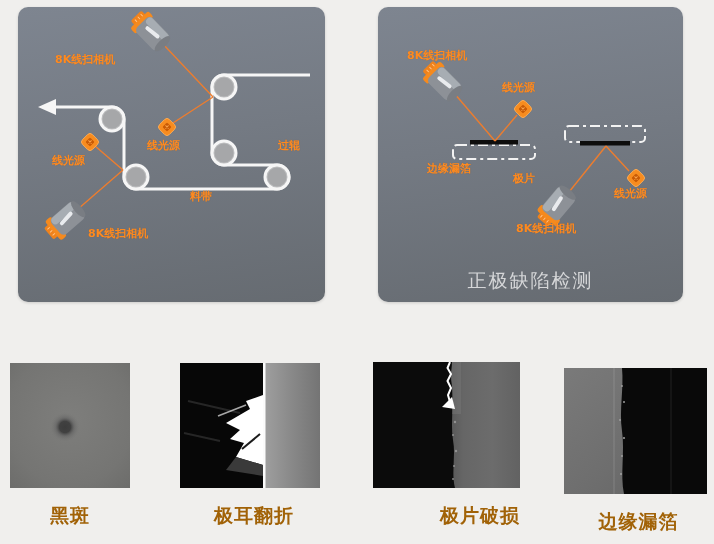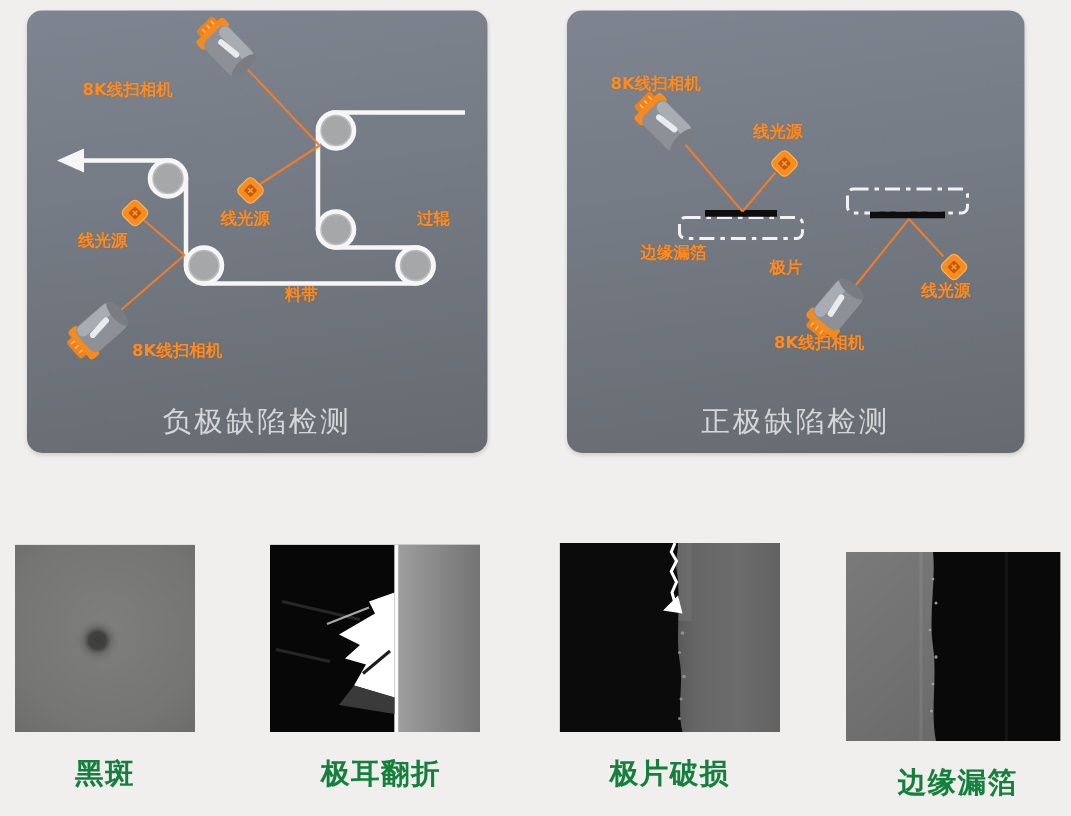--- a/index.html
+++ b/index.html
@@ -9,21 +9,21 @@
          box-shadow:0 1px 3px rgba(0,0,0,0.15);}
   .panel-left{left:18px;width:307px;}
   .panel-right{left:378px;width:305px;}
   .panel svg.diagram{position:absolute;left:0;top:0;}
   .plabel{position:absolute;color:#FF8A1E;font-weight:700;font-size:11px;line-height:1.05;
           white-space:nowrap;text-shadow:0 0 1px rgba(140,60,0,0.25);}
   .ptitle{position:absolute;left:0;right:0;top:261px;text-align:center;color:#d5d6d8;
           font-size:19px;letter-spacing:2px;font-weight:400;}
   .fig{position:absolute;}
   .fig .img{position:relative;width:100%;height:125px;overflow:hidden;}
-  .fig .cap{position:absolute;left:0;right:0;top:140px;text-align:center;color:#15803d;
+  .fig .cap{position:absolute;left:0;right:0;top:140px;text-align:center;color:#a16207;
             font-weight:700;font-size:19px;letter-spacing:1px;white-space:nowrap;}
   .defs-holder{position:absolute;width:0;height:0;overflow:hidden;}
 </style>
 </head>
 <body>
 
 <div class="stage">
 
   <svg class="defs-holder" aria-hidden="true">
     <defs>
@@ -75,21 +75,20 @@
       <use href="#cam" transform="translate(50,211) rotate(-41)"></use>
       <use href="#lamp" transform="translate(149,120)"></use>
       <use href="#lamp" transform="translate(72,135)"></use>
     </svg>
     <div class="plabel" style="left:37px;top:47px;">8K线扫相机</div>
     <div class="plabel" style="left:129px;top:133px;">线光源</div>
     <div class="plabel" style="left:34px;top:148px;">线光源</div>
     <div class="plabel" style="left:242px;top:133px;margin-left:18px;">过辊</div>
     <div class="plabel" style="left:172px;top:184px;">料带</div>
     <div class="plabel" style="left:70px;top:221px;">8K线扫相机</div>
-    <div class="ptitle">负极缺陷检测</div>
   </div>
 
   <div class="panel panel-right">
     <svg class="diagram" width="305" height="295" viewBox="0 0 305 295">
 
       <rect x="75" y="138" width="82" height="14" rx="4" fill="none" stroke="#f2f2f2" stroke-width="2" stroke-dasharray="10 4 3 4"></rect>
       <rect x="187" y="119" width="80" height="16" rx="4" fill="none" stroke="#f2f2f2" stroke-width="2" stroke-dasharray="10 4 3 4"></rect>
 
       <rect x="92" y="133" width="48" height="4.5" fill="#0d0d0d"></rect>
       <rect x="202" y="134" width="50" height="4.5" fill="#0d0d0d"></rect>
@@ -182,21 +181,21 @@
         <polygon fill="#ffffff" points="79,35 82,47 69,45"></polygon>
         <g fill="#9a9a9a" opacity="0.85">
           <circle cx="82" cy="60" r="1.2"></circle>
             <circle cx="80" cy="73" r="1"></circle>
           <circle cx="83" cy="89" r="1.2"></circle>
             <circle cx="81" cy="104" r="1"></circle>
             <circle cx="80" cy="117" r="1"></circle>
         </g>
       </svg>
     </div>
-    <div class="cap" style="top:141px;">极片破损</div>
+    <div class="cap" style="top:141px;text-align:right;">极片破损</div>
   </div>
 
   <div class="fig" style="left:564px;top:368px;width:149px;">
     <div class="img" style="height:126px;">
       <svg width="143" height="126" viewBox="0 0 143 126">
         <defs>
           <linearGradient id="g4gray" x1="0" y1="0" x2="1" y2="1">
             <stop offset="0%" stop-color="#7a7a7a"></stop>
               <stop offset="55%" stop-color="#6e6e6e"></stop>
               <stop offset="100%" stop-color="#626262"></stop>

